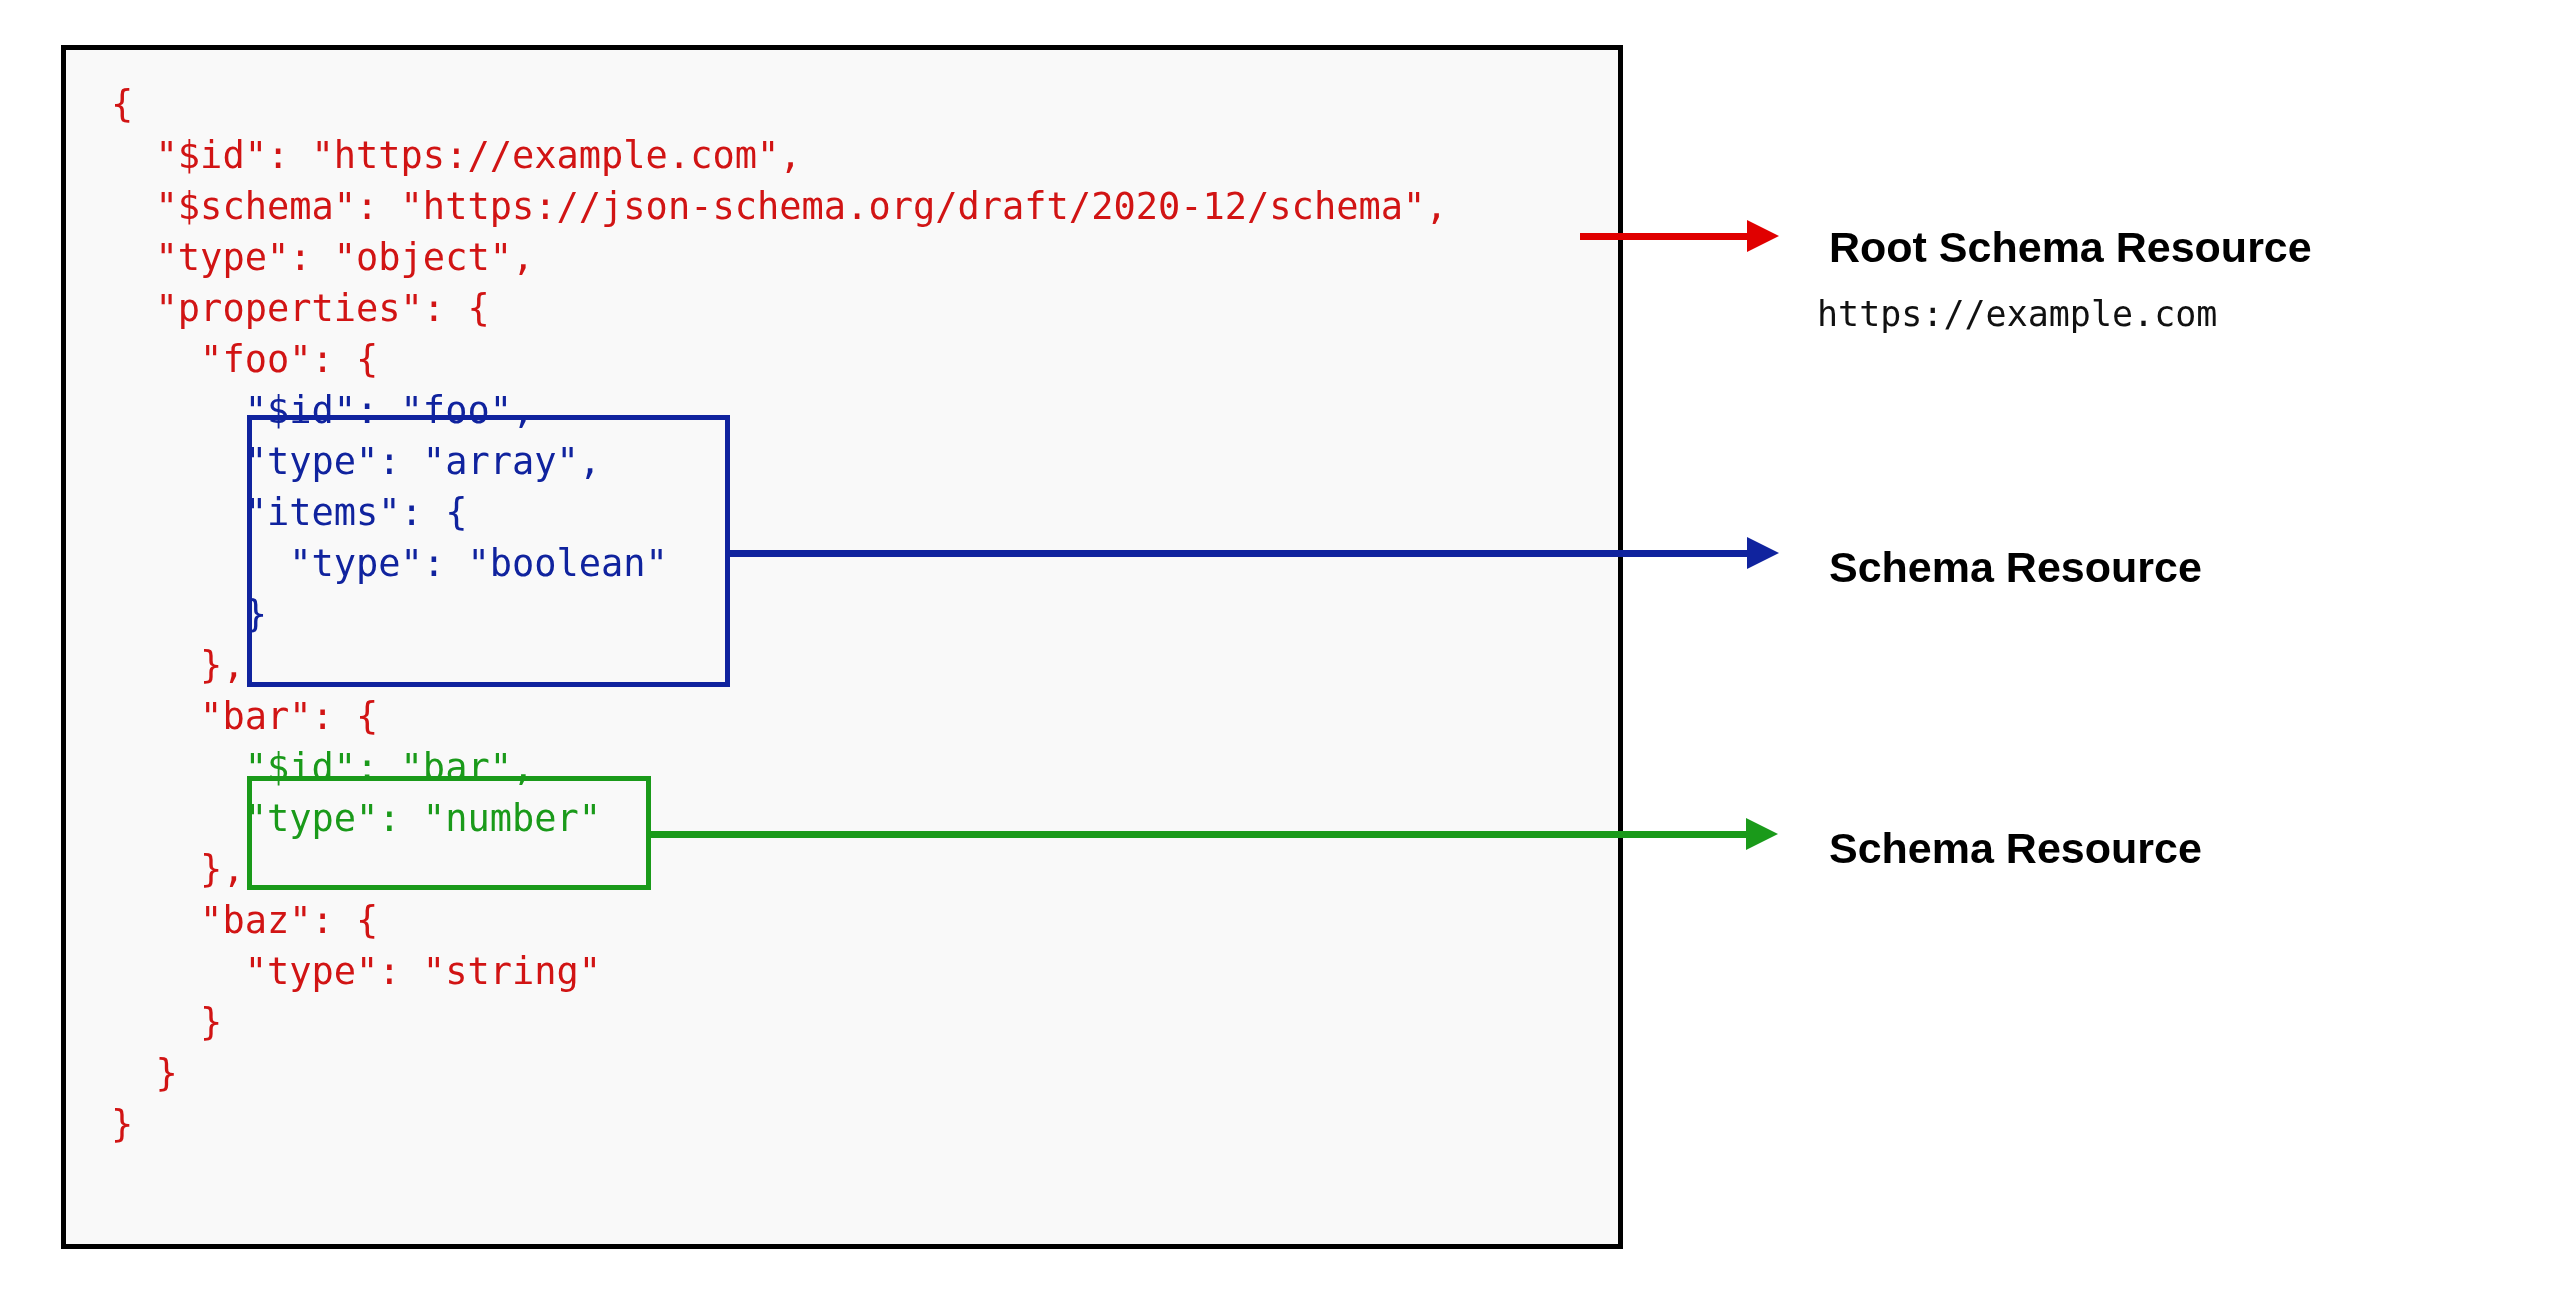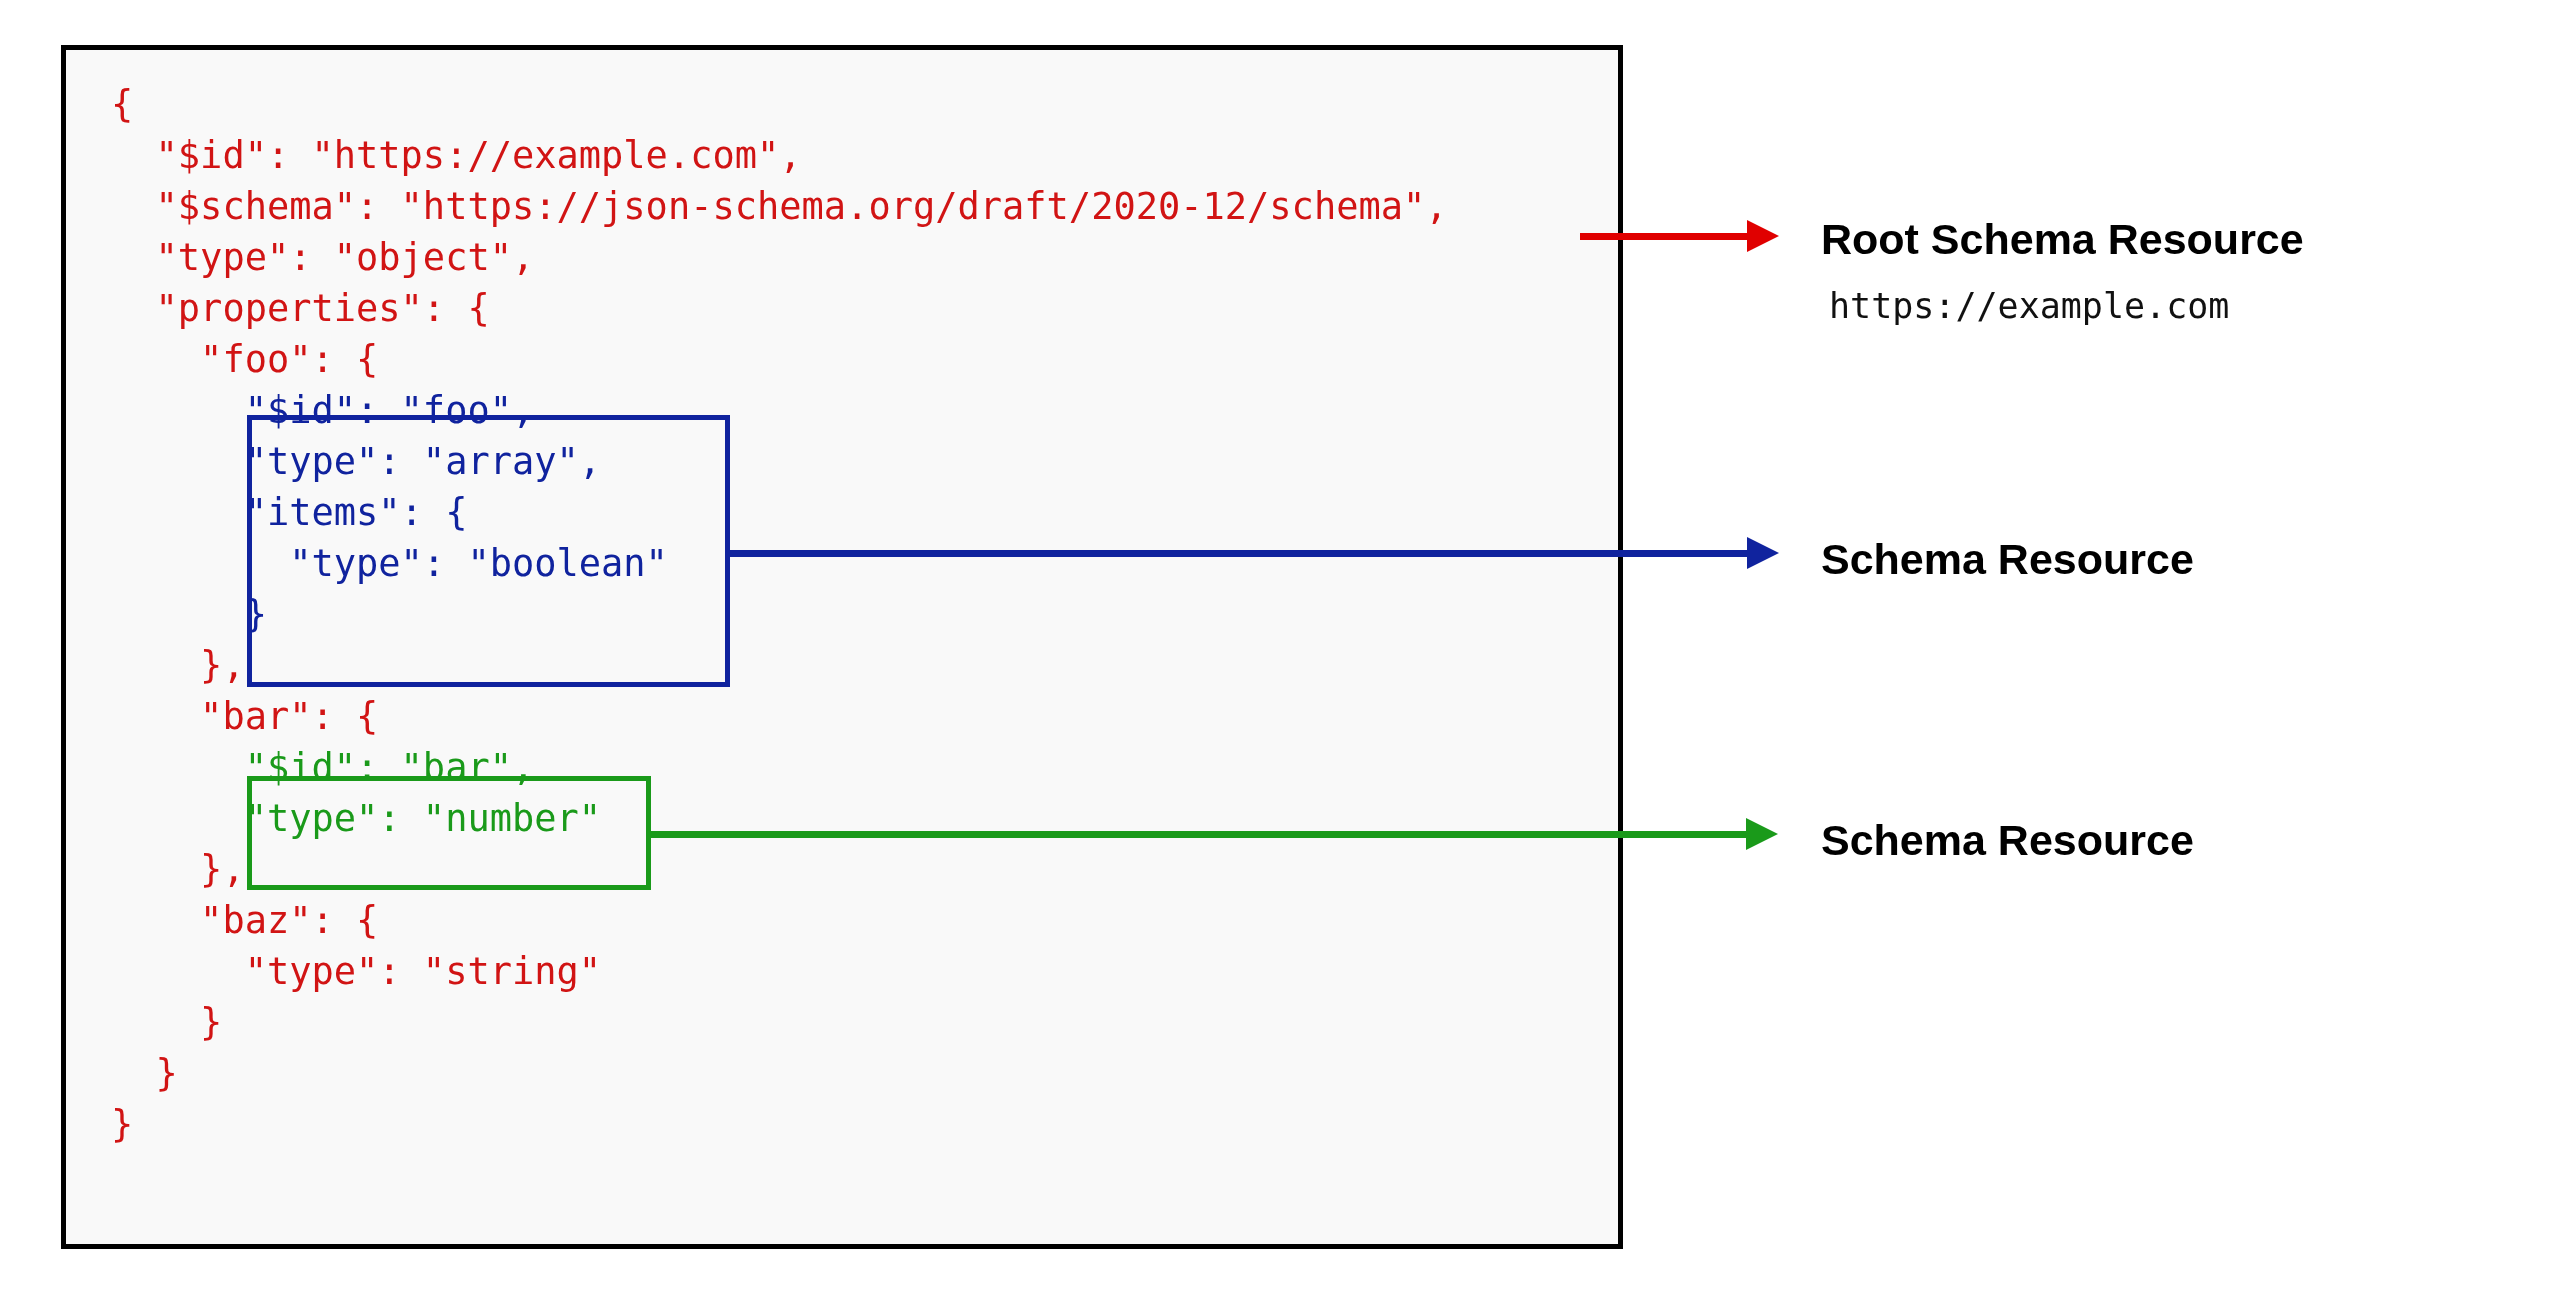--- a/index.html
+++ b/index.html
@@ -101,30 +101,30 @@
   #arrow-foo .line { width: 1019px; background: #10239e; }
   #arrow-foo .head { left: 1017px; border-left: 32px solid #10239e; }
 
   #arrow-bar { left: 650px; top: 834px; width: 1128px; }
   #arrow-bar .line { width: 1098px; background: #1a9a1a; }
   #arrow-bar .head { left: 1096px; border-left: 32px solid #1a9a1a; }
 
   
   .label-group { position: absolute; }
   .label-title {
-    margin: 8px;
+    margin: 16px;
     font-family: "Liberation Sans", sans-serif;
     font-size: 43px;
     font-weight: bold;
     color: #000000;
     line-height: 46px;
     white-space: nowrap;
   }
   .label-url {
-    margin: 16px;
+    margin: 4px;
     margin-top: 24.4px;
     font-family: "DejaVu Sans Mono", "Liberation Mono", monospace;
     font-size: 35px;
     color: #111111;
     line-height: 40px;
     white-space: nowrap;
   }
 
   #label-root { left: 1813px; top: 208px; }
   #label-foo  { left: 1813px; top: 528px; }

